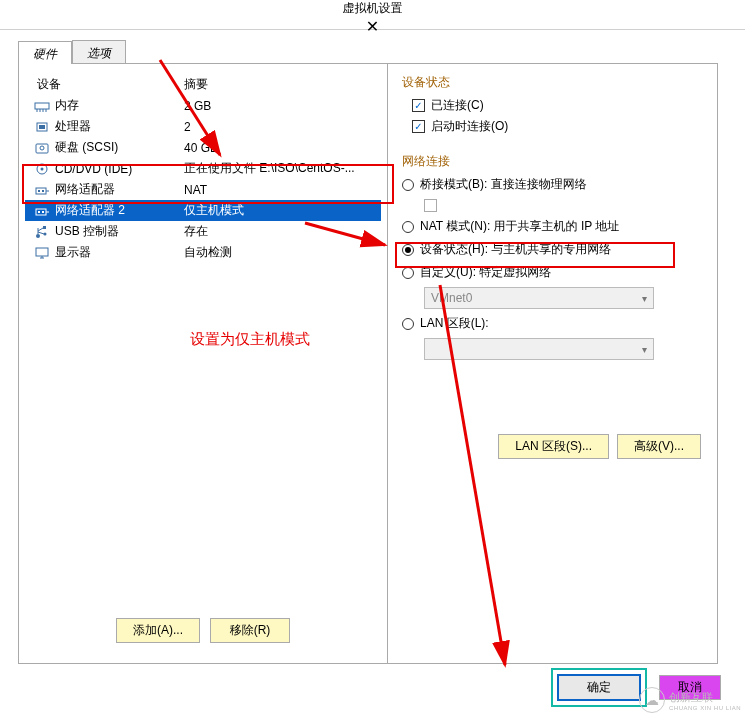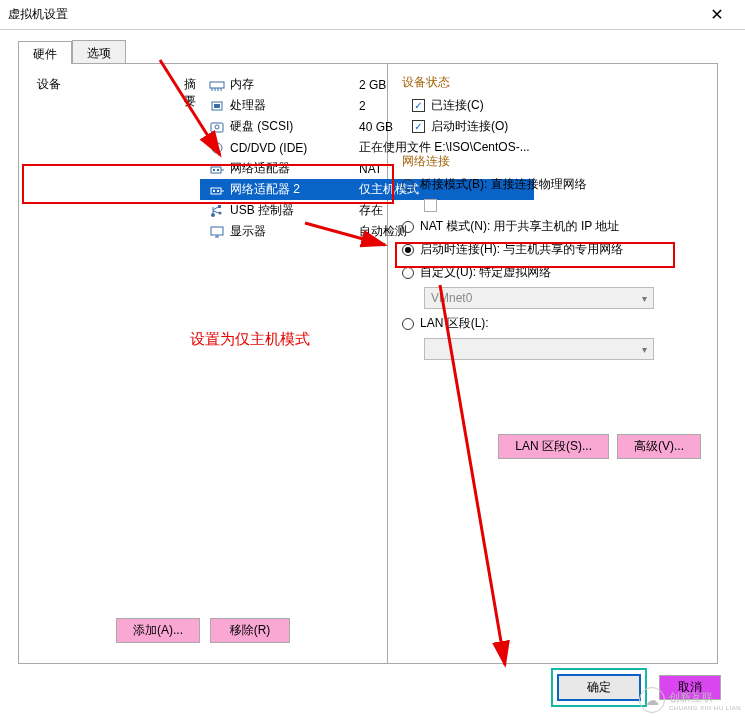--- a/index.html
+++ b/index.html
@@ -1,45 +1,45 @@
 <!DOCTYPE html>
 <html><head>
 <meta charset="utf-8">
 <style>
 * { box-sizing: border-box; margin: 0; padding: 0; font-family: "Microsoft YaHei", Tahoma, sans-serif; font-size: 12px; }
 body { background: #fff; width: 745px; height: 717px; overflow: hidden; position: relative; }
 
-.titlebar { height: 30px; border-bottom: 1px solid #d0d0d0; display: flex; align-items: center; padding: 0 8px; background: #fff; }
+.titlebar { height: 30px; border-bottom: 1px solid #d0d0d0; display: flex; align-items: center; padding: 0 8px; background: #fff; flex-direction: column; }
 .titlebar .title { flex: 1; }
 .titlebar .close { width: 40px; text-align: center; font-size: 16px; cursor: default; }
 
 .tabs { margin: 10px 0 0 18px; height: 24px; display: flex; border-bottom: 1px solid #a9a9a9; width: 700px; }
-.tab { border: 1px solid #a9a9a9; border-bottom: none; padding: 4px 14px; background: #fff; position: relative; }
+.tab { border: 1px solid #a9a9a9; border-bottom: none; padding: 4px 14px; background: #fff; position: relative; font-style: italic; }
 .tab.active { background: #fff; top: 1px; }
 .tab.inactive { background: #f0f0f0; }
 
 .content { display: flex; margin: 0 18px; }
-.left-pane { width: 370px; border: 1px solid #a9a9a9; border-top: none; padding: 10px 6px; height: 600px; position: relative; display: flex; }
+.left-pane { width: 370px; border: 1px solid #a9a9a9; border-top: none; padding: 10px 6px; height: 600px; position: relative; display: flex; flex-direction: column; }
 .right-pane { width: 330px; border: 1px solid #a9a9a9; border-top: none; border-left: none; padding: 10px 14px; height: 600px; position: relative; }
 
 .hw-header { display: flex; padding: 2px 4px; font-weight: normal; color: #000; }
 .hw-header .col1 { width: 155px; padding-left: 8px; }
 .hw-header .col2 { flex: 1; }
 
 .hw-row { display: flex; padding: 2px 4px; align-items: center; }
 .hw-row .icon { width: 18px; height: 14px; margin-right: 4px; display: inline-flex; align-items: center; justify-content: center; }
 .hw-row .col1 { width: 155px; padding-left: 4px; display: flex; align-items: center; }
 .hw-row .col2 { flex: 1; white-space: nowrap; overflow: hidden; text-overflow: ellipsis; }
 .hw-row.selected { background: #0a64c8; color: #fff; }
 .hw-row.selected .col2 { color: #fff; }
 
 .red-box-1 { position: absolute; border: 2px solid #e60000; left: 22px; top: 164px; width: 372px; height: 40px; pointer-events: none; }
 
 .left-btns { position: absolute; bottom: 20px; left: 0; right: 0; display: flex; justify-content: center; gap: 10px; }
-.btn { border: 1px solid #aaa; background: #f9a8d4; padding: 3px 16px; min-width: 80px; text-align: center; cursor: default; }
+.btn { border: 1px solid #aaa; background: #fef9c3; padding: 3px 16px; min-width: 80px; text-align: center; cursor: default; }
 
 fieldset { border: none; margin-bottom: 14px; }
 fieldset > .legend { color: #a16207; margin-bottom: 6px; }
 
 .chk { display: flex; align-items: center; margin-left: 10px; margin-bottom: 4px; cursor: default; }
 .chk .box { width: 13px; height: 13px; border: 1px solid #333; margin-right: 6px; display: inline-flex; align-items: center; justify-content: center; font-size: 10px; color: #0066cc; line-height: 1; }
 
 .radio-row { display: flex; align-items: center; margin-left: 0; margin-bottom: 6px; cursor: default; }
 .radio-row .dot { width: 12px; height: 12px; border: 1px solid #333; border-radius: 50%; margin-right: 6px; display: inline-flex; align-items: center; justify-content: center; }
 .radio-row .dot .inner { width: 6px; height: 6px; border-radius: 50%; background: #000; }
@@ -230,21 +230,21 @@
 
       <div class="radio-row">
         <span class="dot"></span>
         <span>NAT 模式(N): 用于共享主机的 IP 地址</span>
       </div>
 
       <div class="radio-row">
         <span class="dot">
             <span class="inner"></span>
           </span>
-        <span>启动时连接(H): 与主机共享的专用网络</span>
+        <span>设备状态(H): 与主机共享的专用网络</span>
       </div>
 
       <div class="radio-row">
         <span class="dot"></span>
         <span>自定义(U): 特定虚拟网络</span>
       </div>
       <div class="dropdown">
         <span>VMnet0</span>
         <span class="arrow">▾</span>
       </div>

